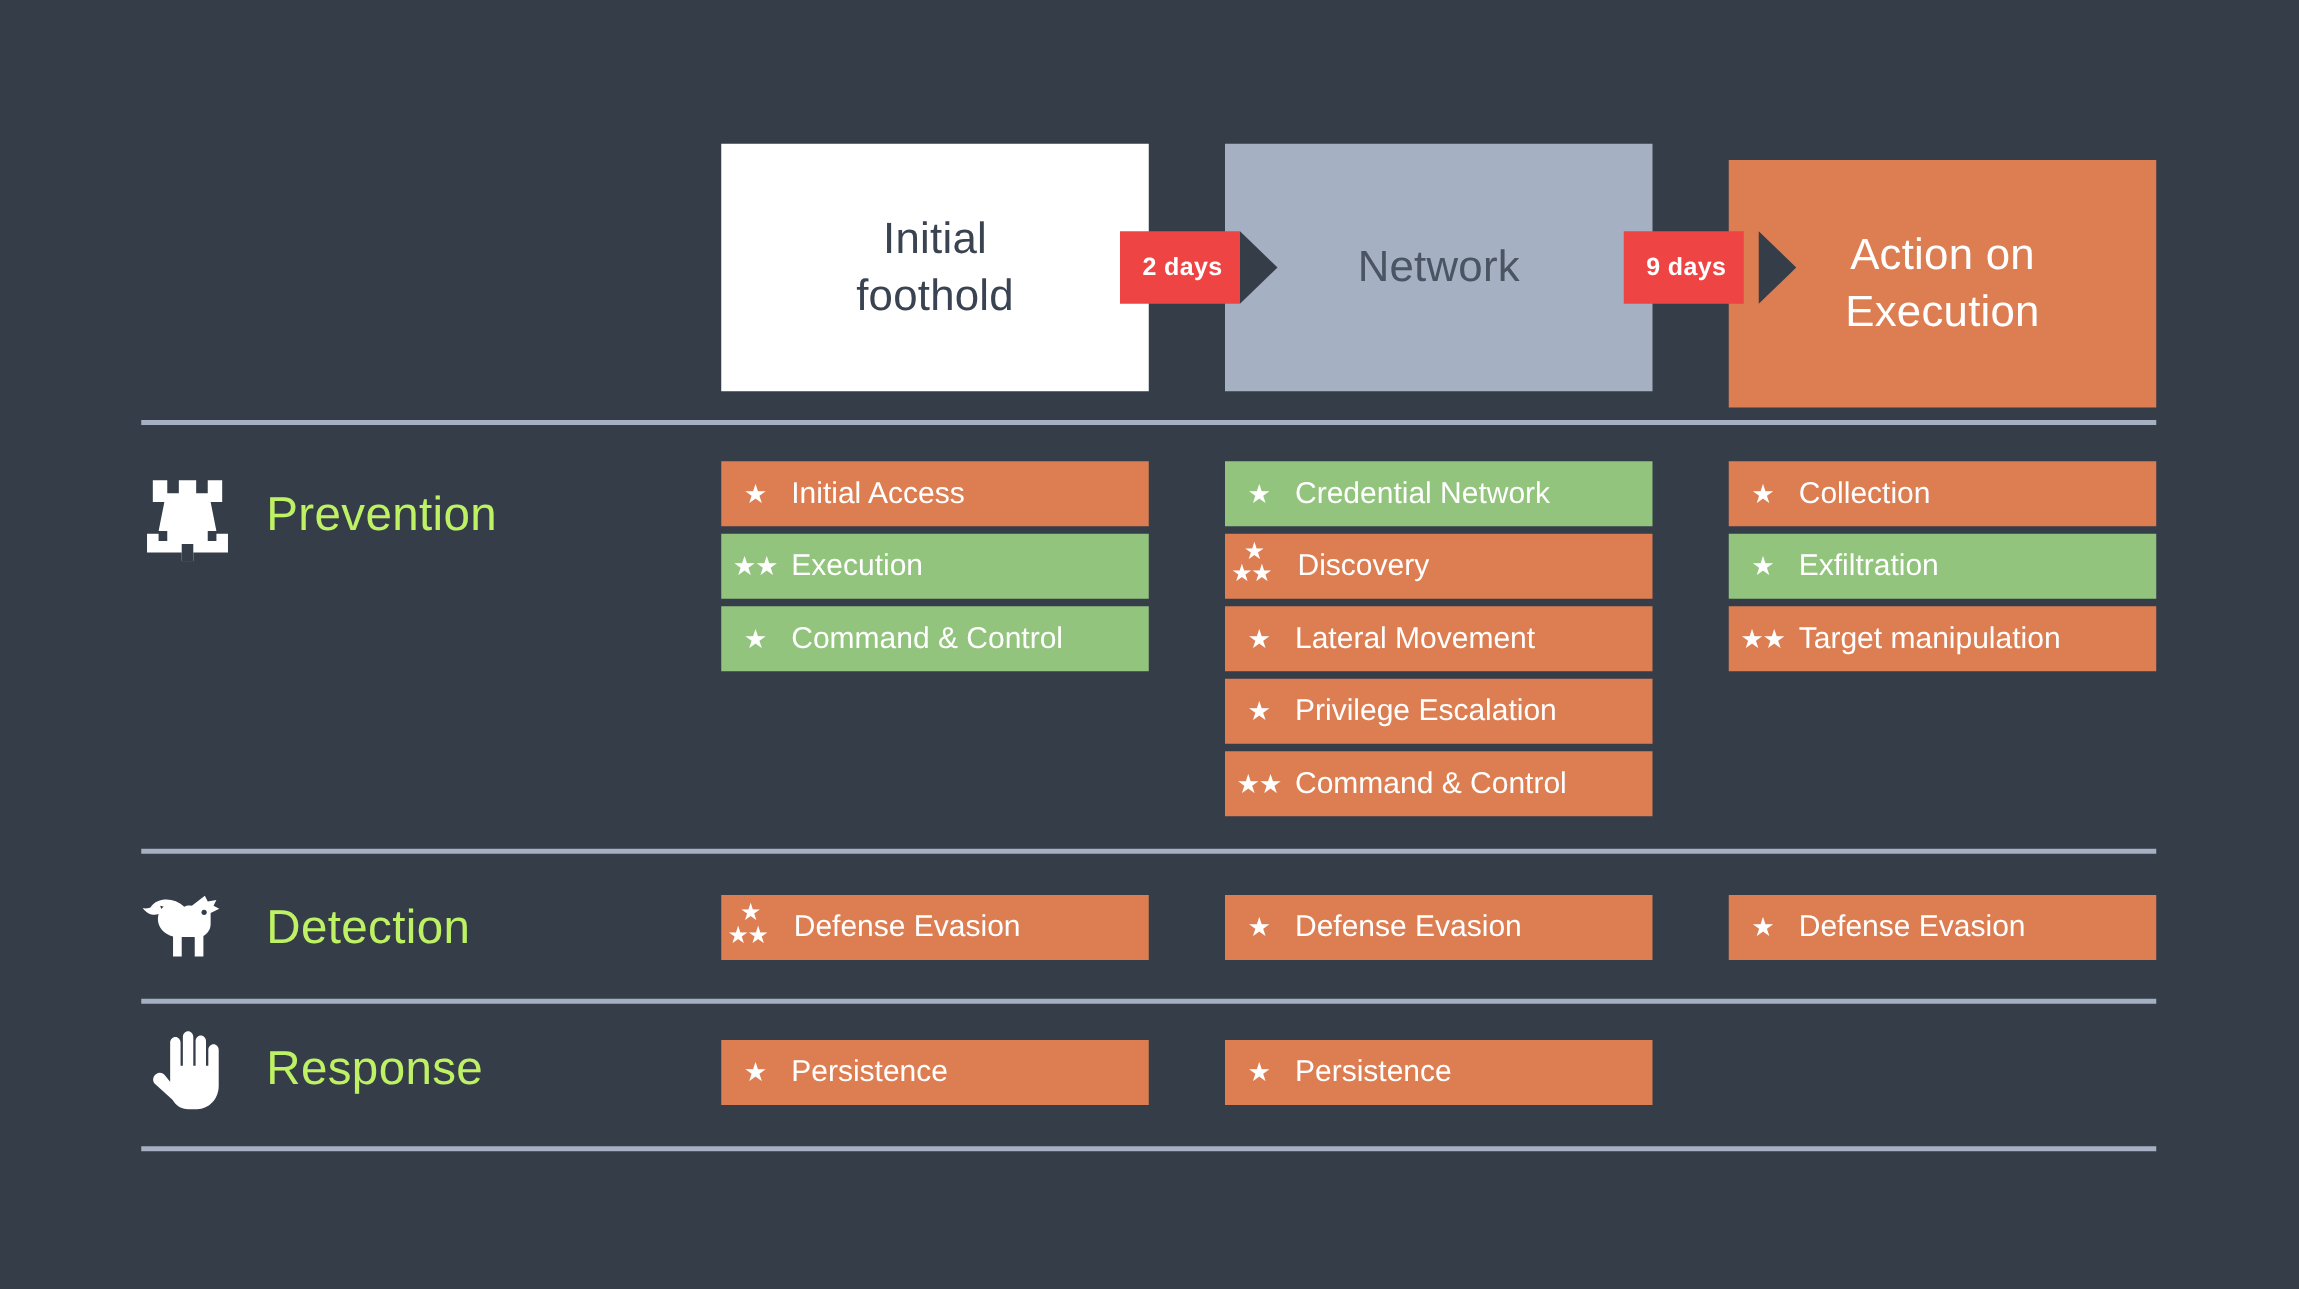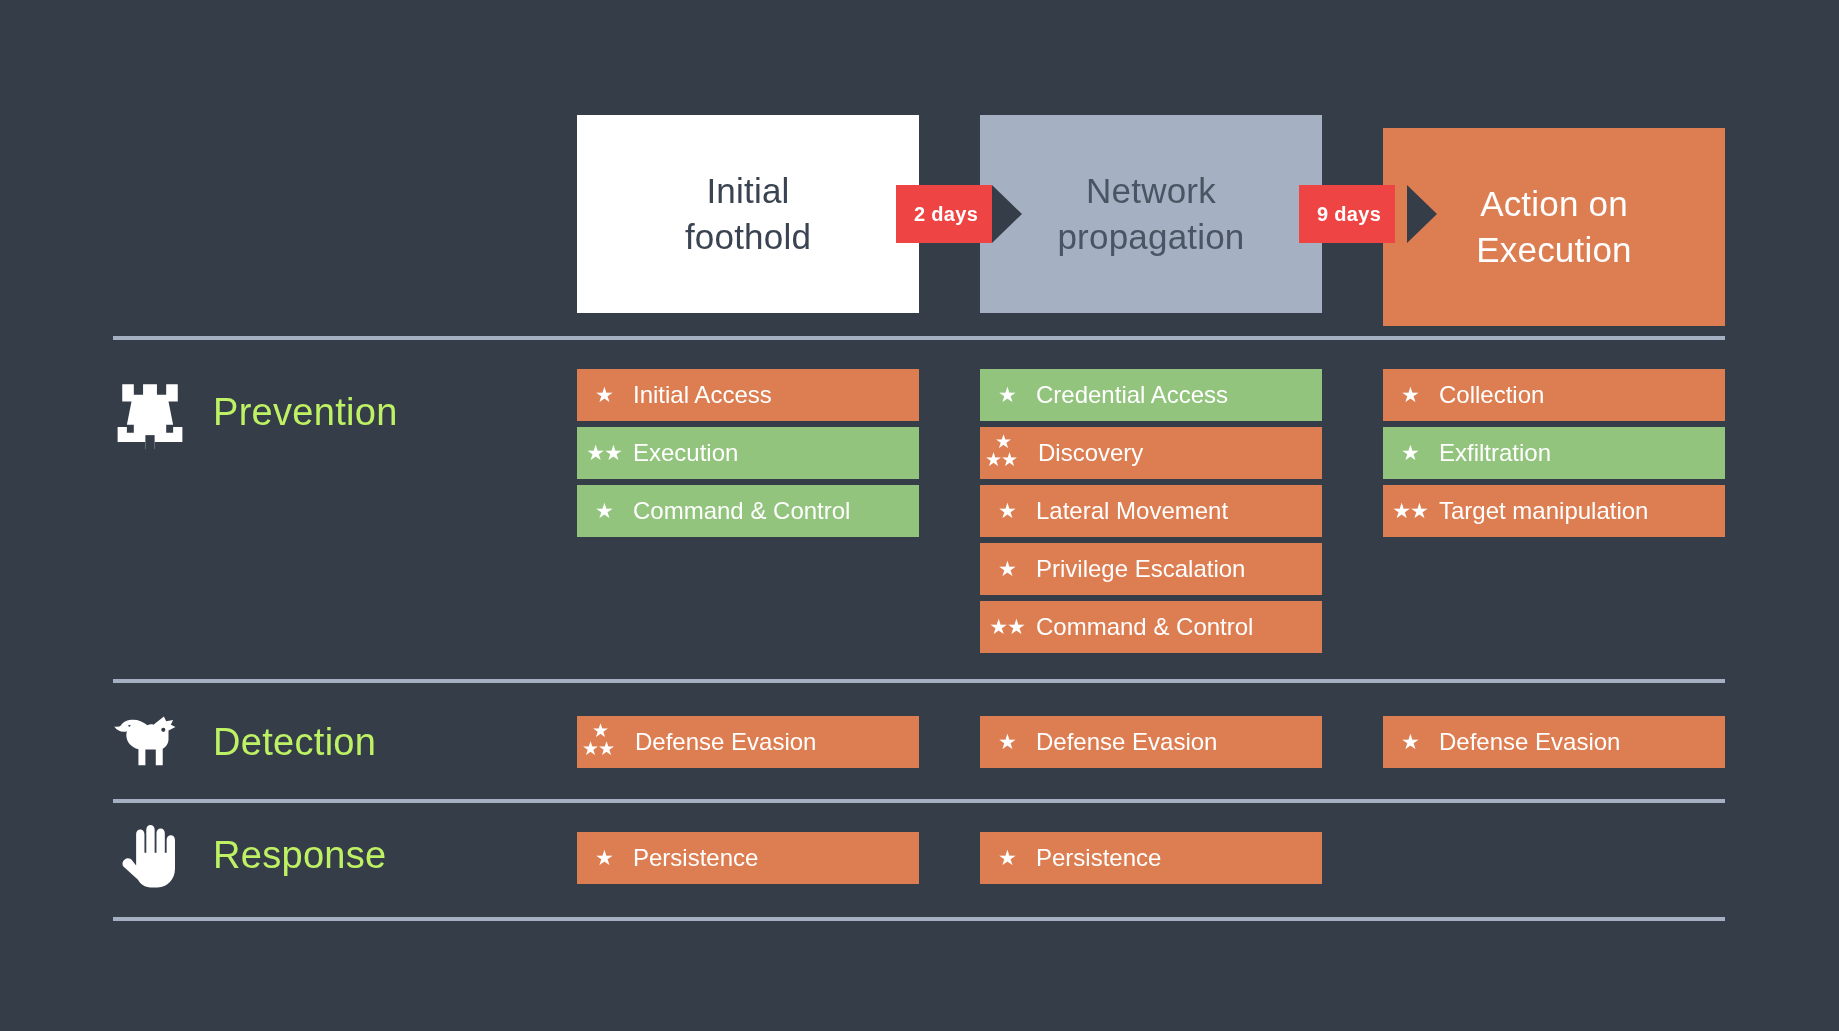--- a/index.html
+++ b/index.html
@@ -164,21 +164,20 @@
   <div class="phase-box phase-0">
     <div>
       <div>Initial</div>
       <div>foothold</div>
     </div>
   </div>
 
   <div class="phase-box phase-1">
     <div>
       <div>Network</div>
-      <div>propagation</div>
     </div>
   </div>
 
   <div class="phase-box phase-2">
     <div>
       <div>Action on</div>
       <div>Execution</div>
     </div>
   </div>
 
@@ -245,21 +244,21 @@
       <div class="chip-label">Execution</div>
     </div>
     <div class="chip sev-low">
       <div class="stars">★</div>
       <div class="chip-label">Command &amp; Control</div>
     </div>
   </div>
 <div class="col col-1" id="r0c1" style="top:369px">
     <div class="chip sev-low">
       <div class="stars">★</div>
-      <div class="chip-label">Credential Access</div>
+      <div class="chip-label">Credential Network</div>
     </div>
     <div class="chip sev-high">
       <div class="stars s3">
         <div class="top-row">★</div>
         <div class="bottom-row">★★</div>
       </div>
       <div class="chip-label">Discovery</div>
     </div>
     <div class="chip sev-high">
       <div class="stars">★</div>

